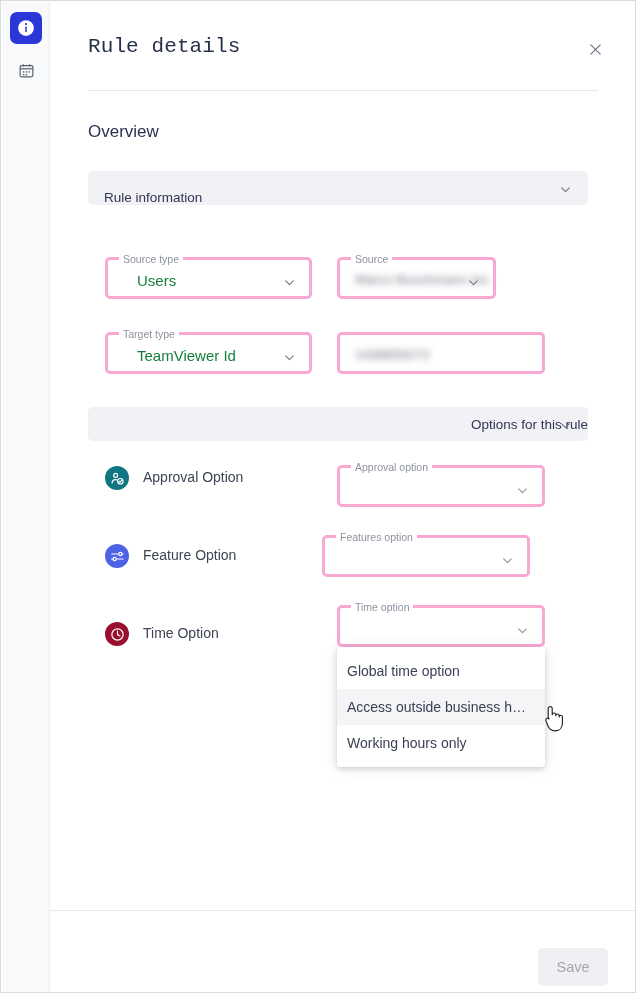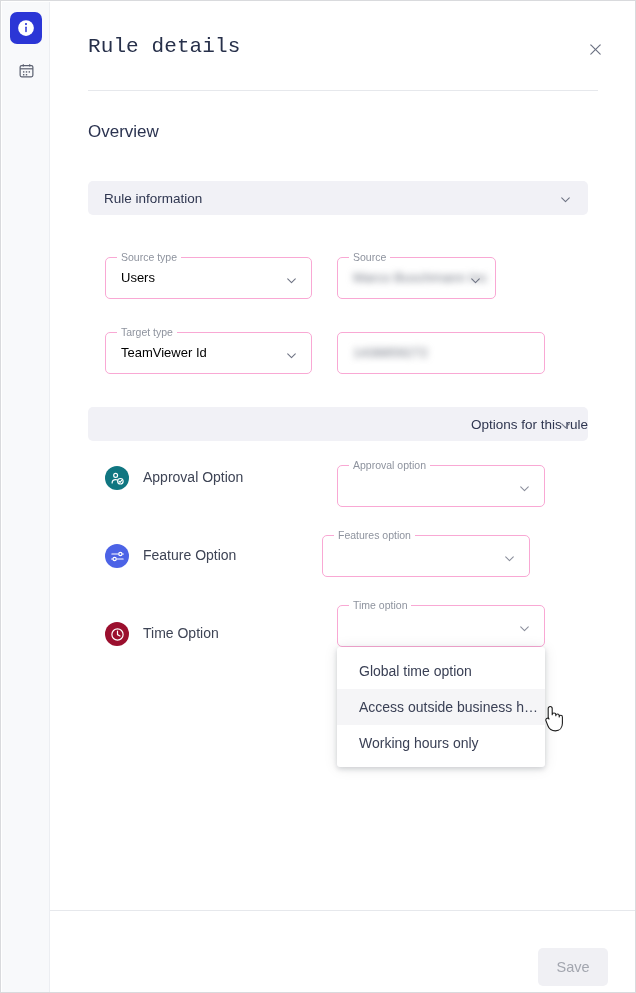--- a/index.html
+++ b/index.html
@@ -92,47 +92,47 @@
   }
   .sec-header .lbl {
     margin-left: 16px;
     font-size: 13.5px;
     color: #2f3650;
   }
   .sec-header .chev {
     position: absolute; right: 16px; top: 11px;
     width: 13px; height: 13px;
   }
-  #sec-rule-info { top: 179px; }
+  #sec-rule-info { top: 169px; align-items: flex-end; }
   #sec-options   { top: 405px; justify-content: flex-end; }
 
   
   .field {
     position: absolute;
     height: 42px;
-    border: 1px solid #f9a8d4;
+    border: 3px solid #f9a8d4;
     border-radius: 5px;
     background: #ffffff;
   }
   .field.select { cursor: pointer; }
   .field .flabel {
     position: absolute;
     left: 11px; top: -7px;
     padding: 0 4px;
     background: #ffffff;
     font-size: 10.5px;
     color: #8e939e;
     line-height: 12px;
     white-space: nowrap;
   }
   .field .fvalue {
     position: absolute;
-    left: 15px; top: 12px;
-    font-size: 13px;
-    color: #000000;
+    left: 29px; top: 12px;
+    font-size: 15px;
+    color: #15803d;
     white-space: nowrap;
   }
   .field .fchev {
     position: absolute;
     right: 13px; top: 15px;
     width: 13px; height: 13px;
   }
   
   .blur {
     position: absolute;
@@ -181,21 +181,21 @@
     width: 208px;
     background: #ffffff;
     border-radius: 3px;
     box-shadow: 0 2px 5px rgba(20,25,40,.16), 0 1px 14px rgba(20,25,40,.10);
     padding: 6px 0;
     z-index: 40;
   }
   .menu-item {
     height: 36px;
     display: flex; align-items: center;
-    padding-left: 22px;
+    padding-left: 10px;
     font-size: 14px;
     color: #3a4055;
     white-space: nowrap;
     overflow: hidden;
     cursor: pointer;
   }
   .menu-item.hover { background: #f5f5f7; }
 
   
   .cursor {

